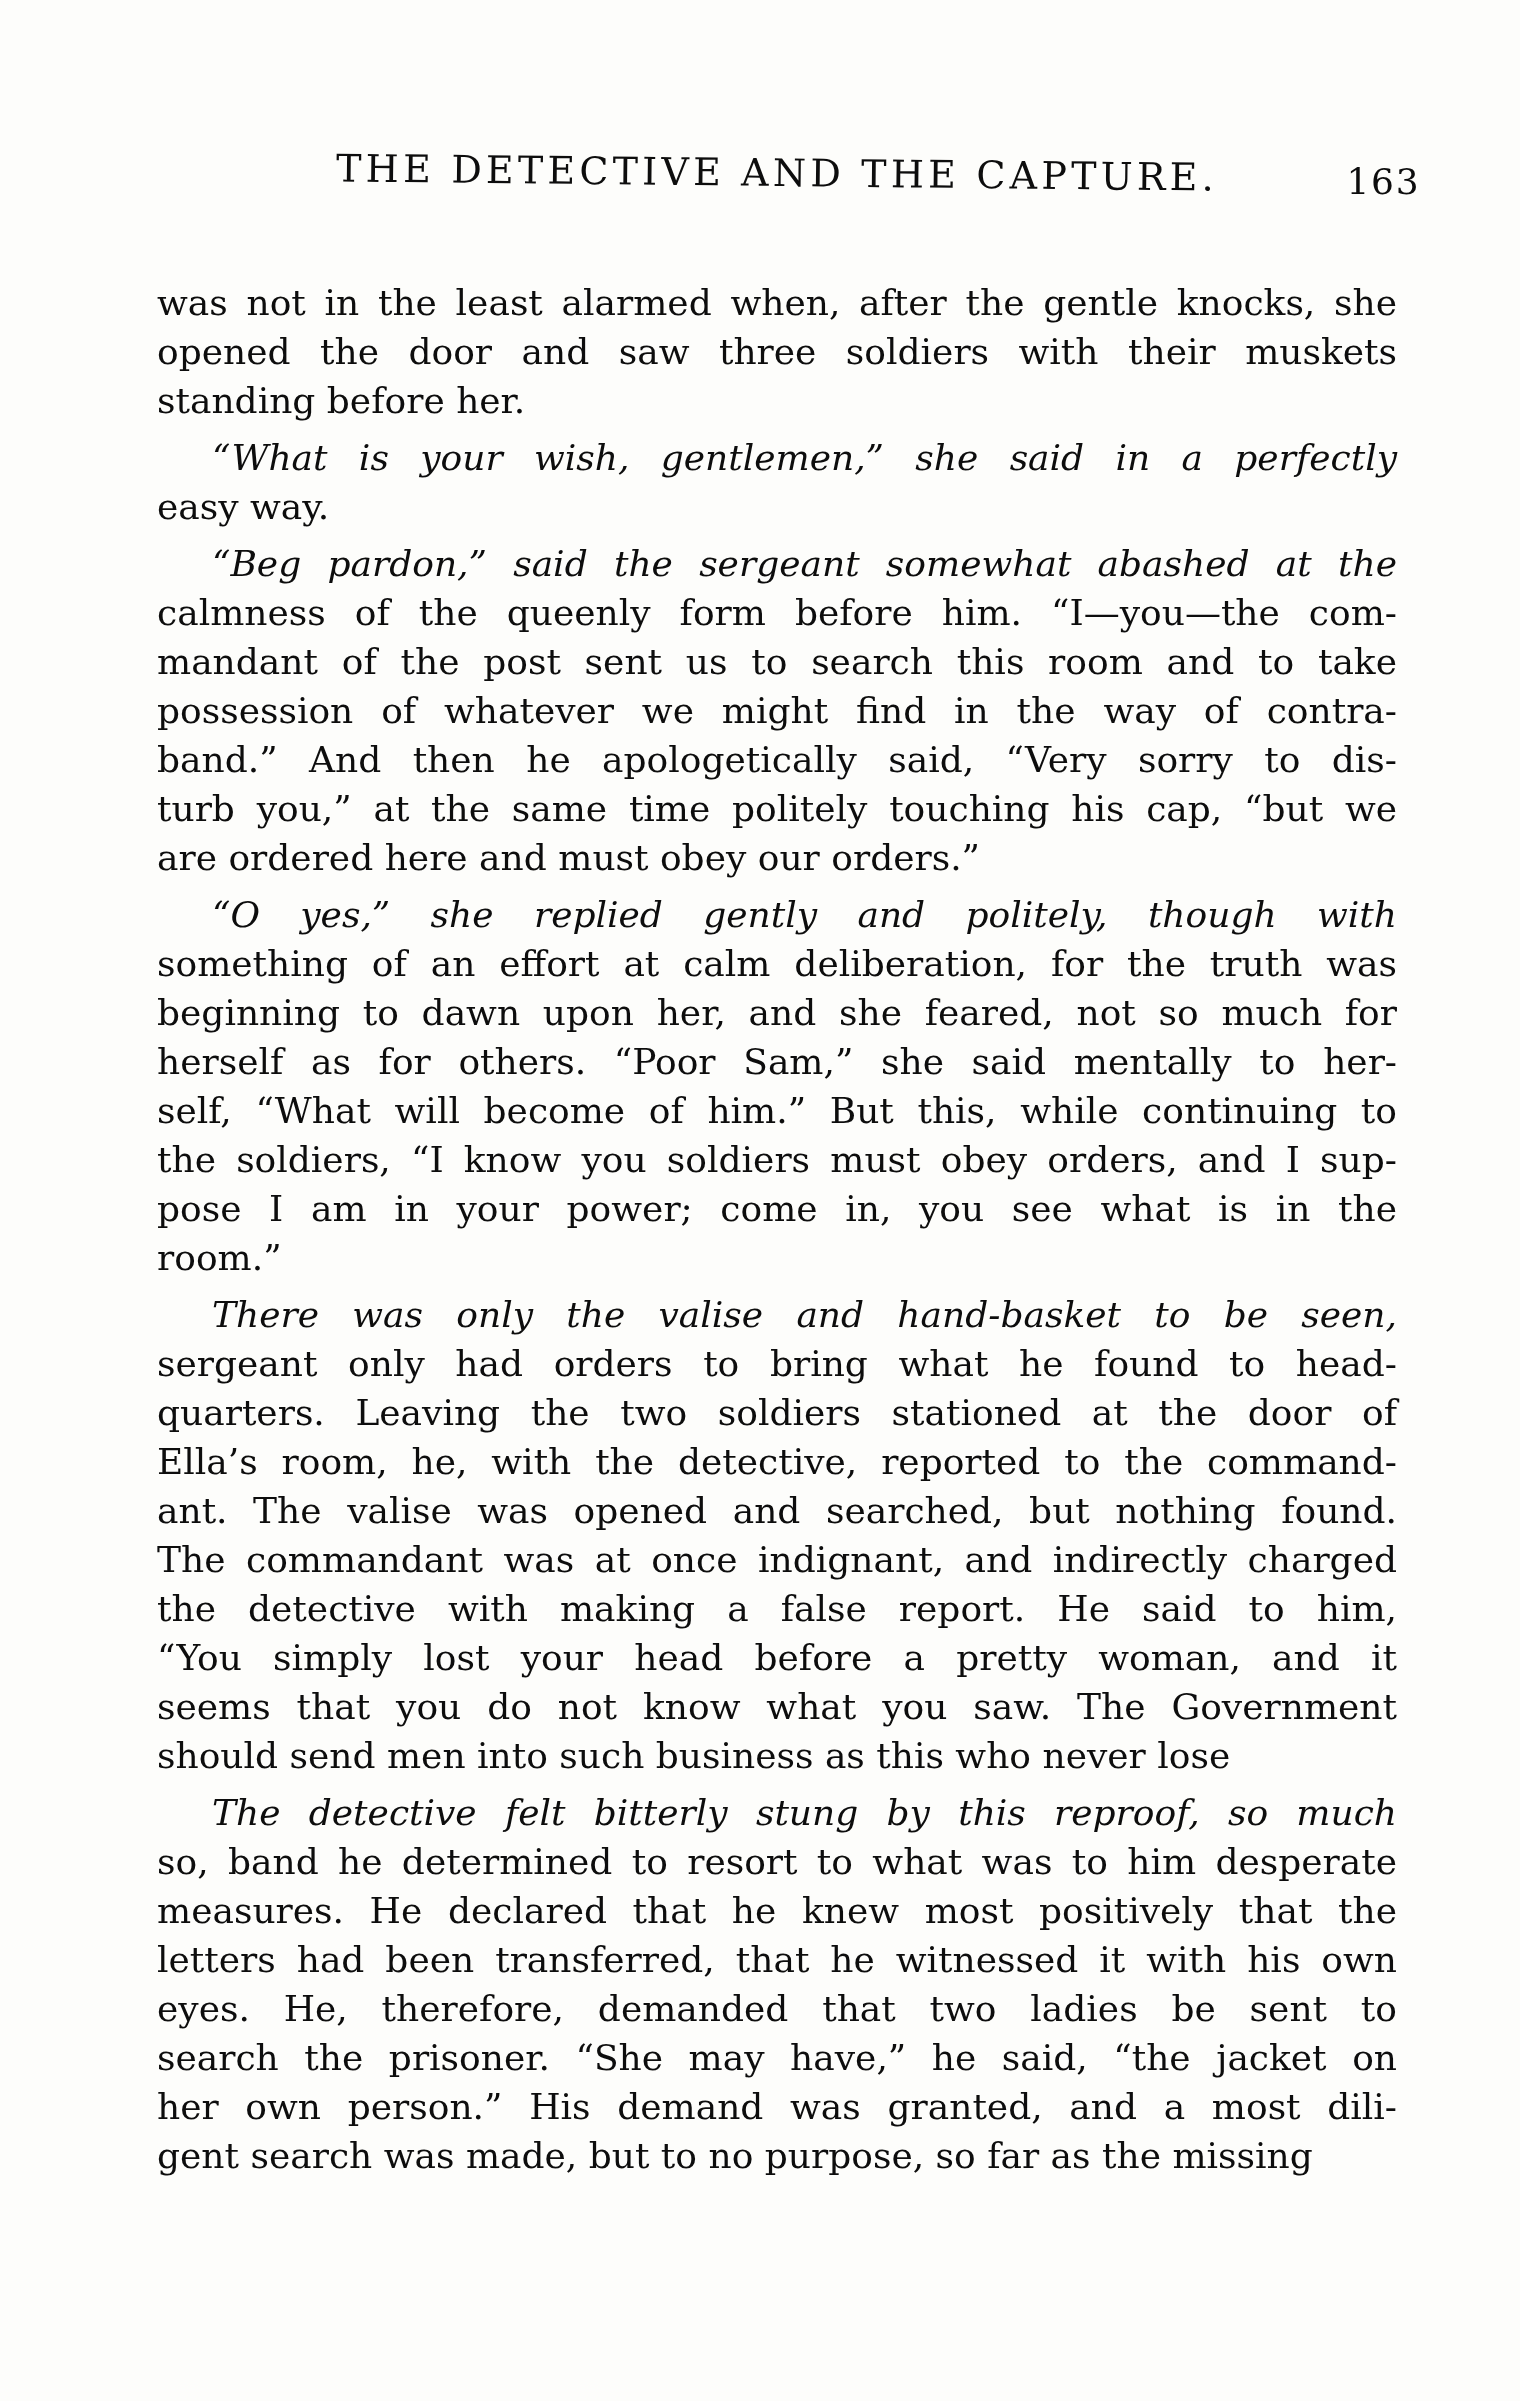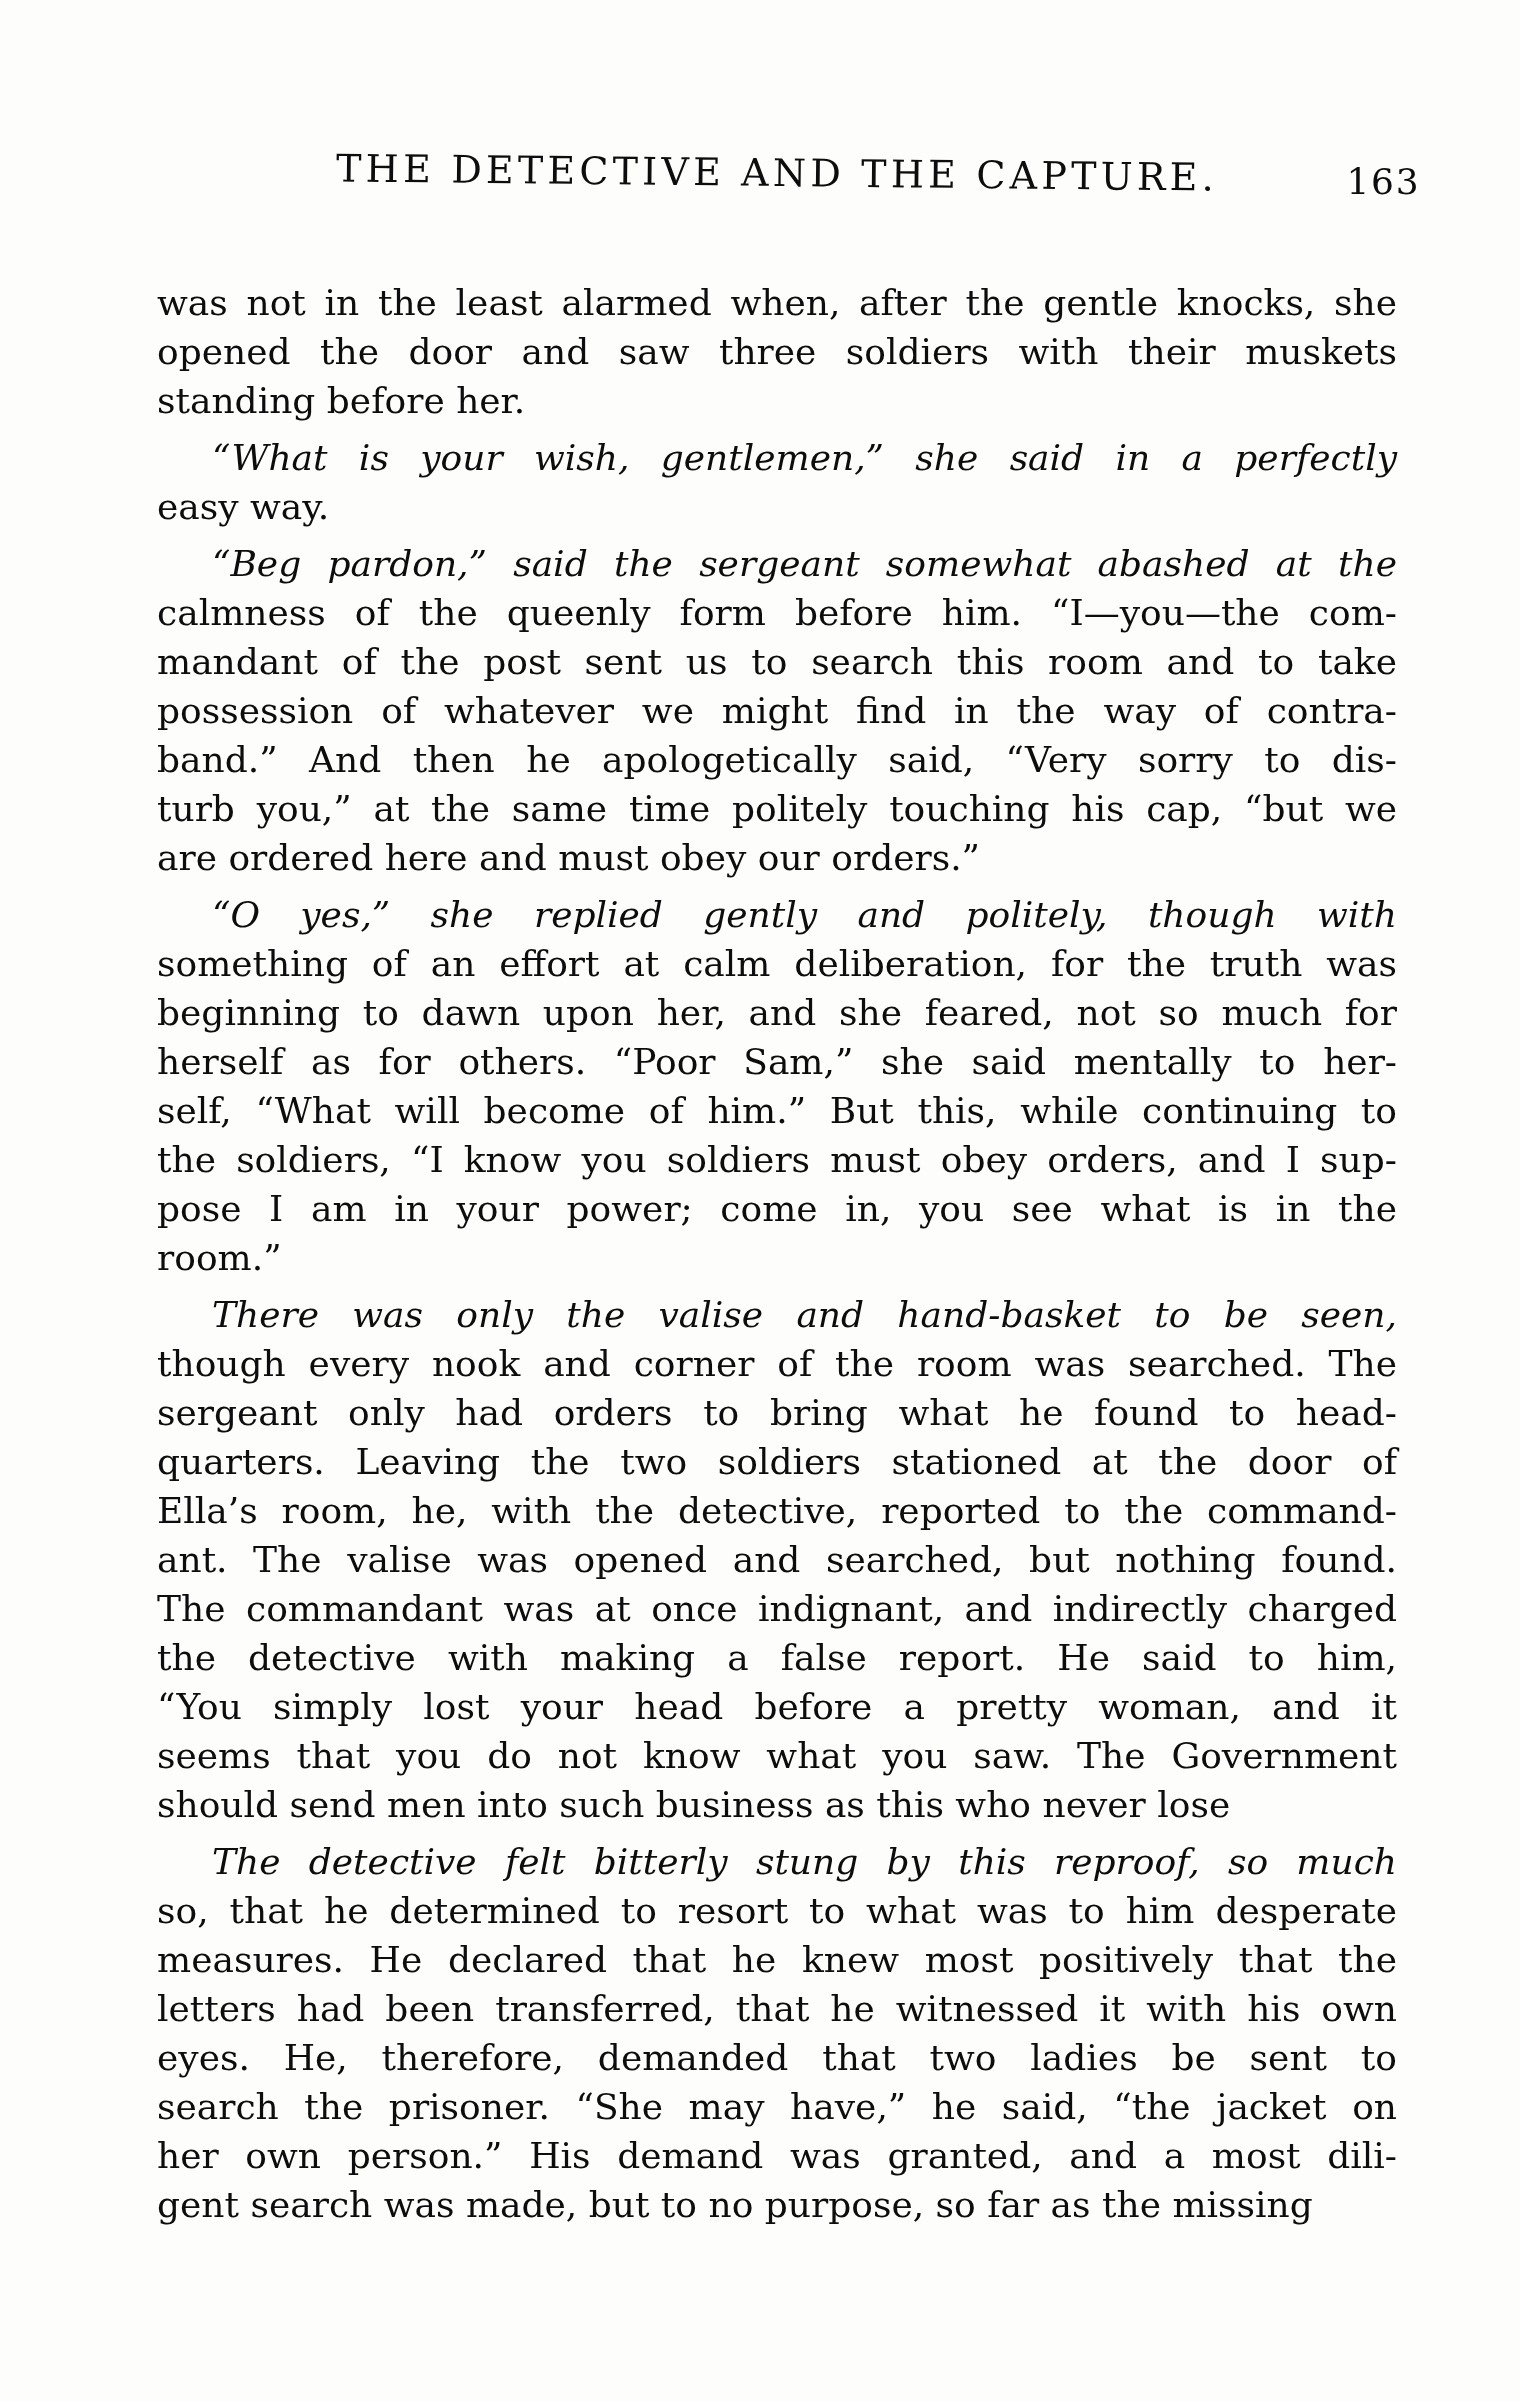--- a/index.html
+++ b/index.html
@@ -84,34 +84,33 @@
         <div class="line">something of an effort at calm deliberation, for the truth was</div>
         <div class="line">beginning to dawn upon her, and she feared, not so much for</div>
         <div class="line">herself as for others. “Poor Sam,” she said mentally to her-</div>
         <div class="line">self, “What will become of him.” But this, while continuing to</div>
         <div class="line">the soldiers, “I know you soldiers must obey orders, and I sup-</div>
         <div class="line">pose I am in your power; come in, you see what is in the</div>
         <div class="line">room.”</div>
       </div>
       <div class="para indent">
         <div class="line">There was only the valise and hand-basket to be seen,</div>
-        <div class="line">though every nook and corner of the room was searched. The</div>
         <div class="line">sergeant only had orders to bring what he found to head-</div>
         <div class="line">quarters. Leaving the two soldiers stationed at the door of</div>
         <div class="line">Ella’s room, he, with the detective, reported to the command-</div>
         <div class="line">ant. The valise was opened and searched, but nothing found.</div>
         <div class="line">The commandant was at once indignant, and indirectly charged</div>
         <div class="line">the detective with making a false report. He said to him,</div>
         <div class="line">“You simply lost your head before a pretty woman, and it</div>
         <div class="line">seems that you do not know what you saw. The Government</div>
         <div class="line">should send men into such business as this who never lose</div>
       </div>
       <div class="para indent">
         <div class="line">The detective felt bitterly stung by this reproof, so much</div>
-        <div class="line">so, that he determined to resort to what was to him desperate</div>
+        <div class="line">so, band he determined to resort to what was to him desperate</div>
         <div class="line">measures. He declared that he knew most positively that the</div>
         <div class="line">letters had been transferred, that he witnessed it with his own</div>
         <div class="line">eyes. He, therefore, demanded that two ladies be sent to</div>
         <div class="line">search the prisoner. “She may have,” he said, “the jacket on</div>
         <div class="line">her own person.” His demand was granted, and a most dili-</div>
         <div class="line">gent search was made, but to no purpose, so far as the missing</div>
       </div>
     </div>
 </div>
 

